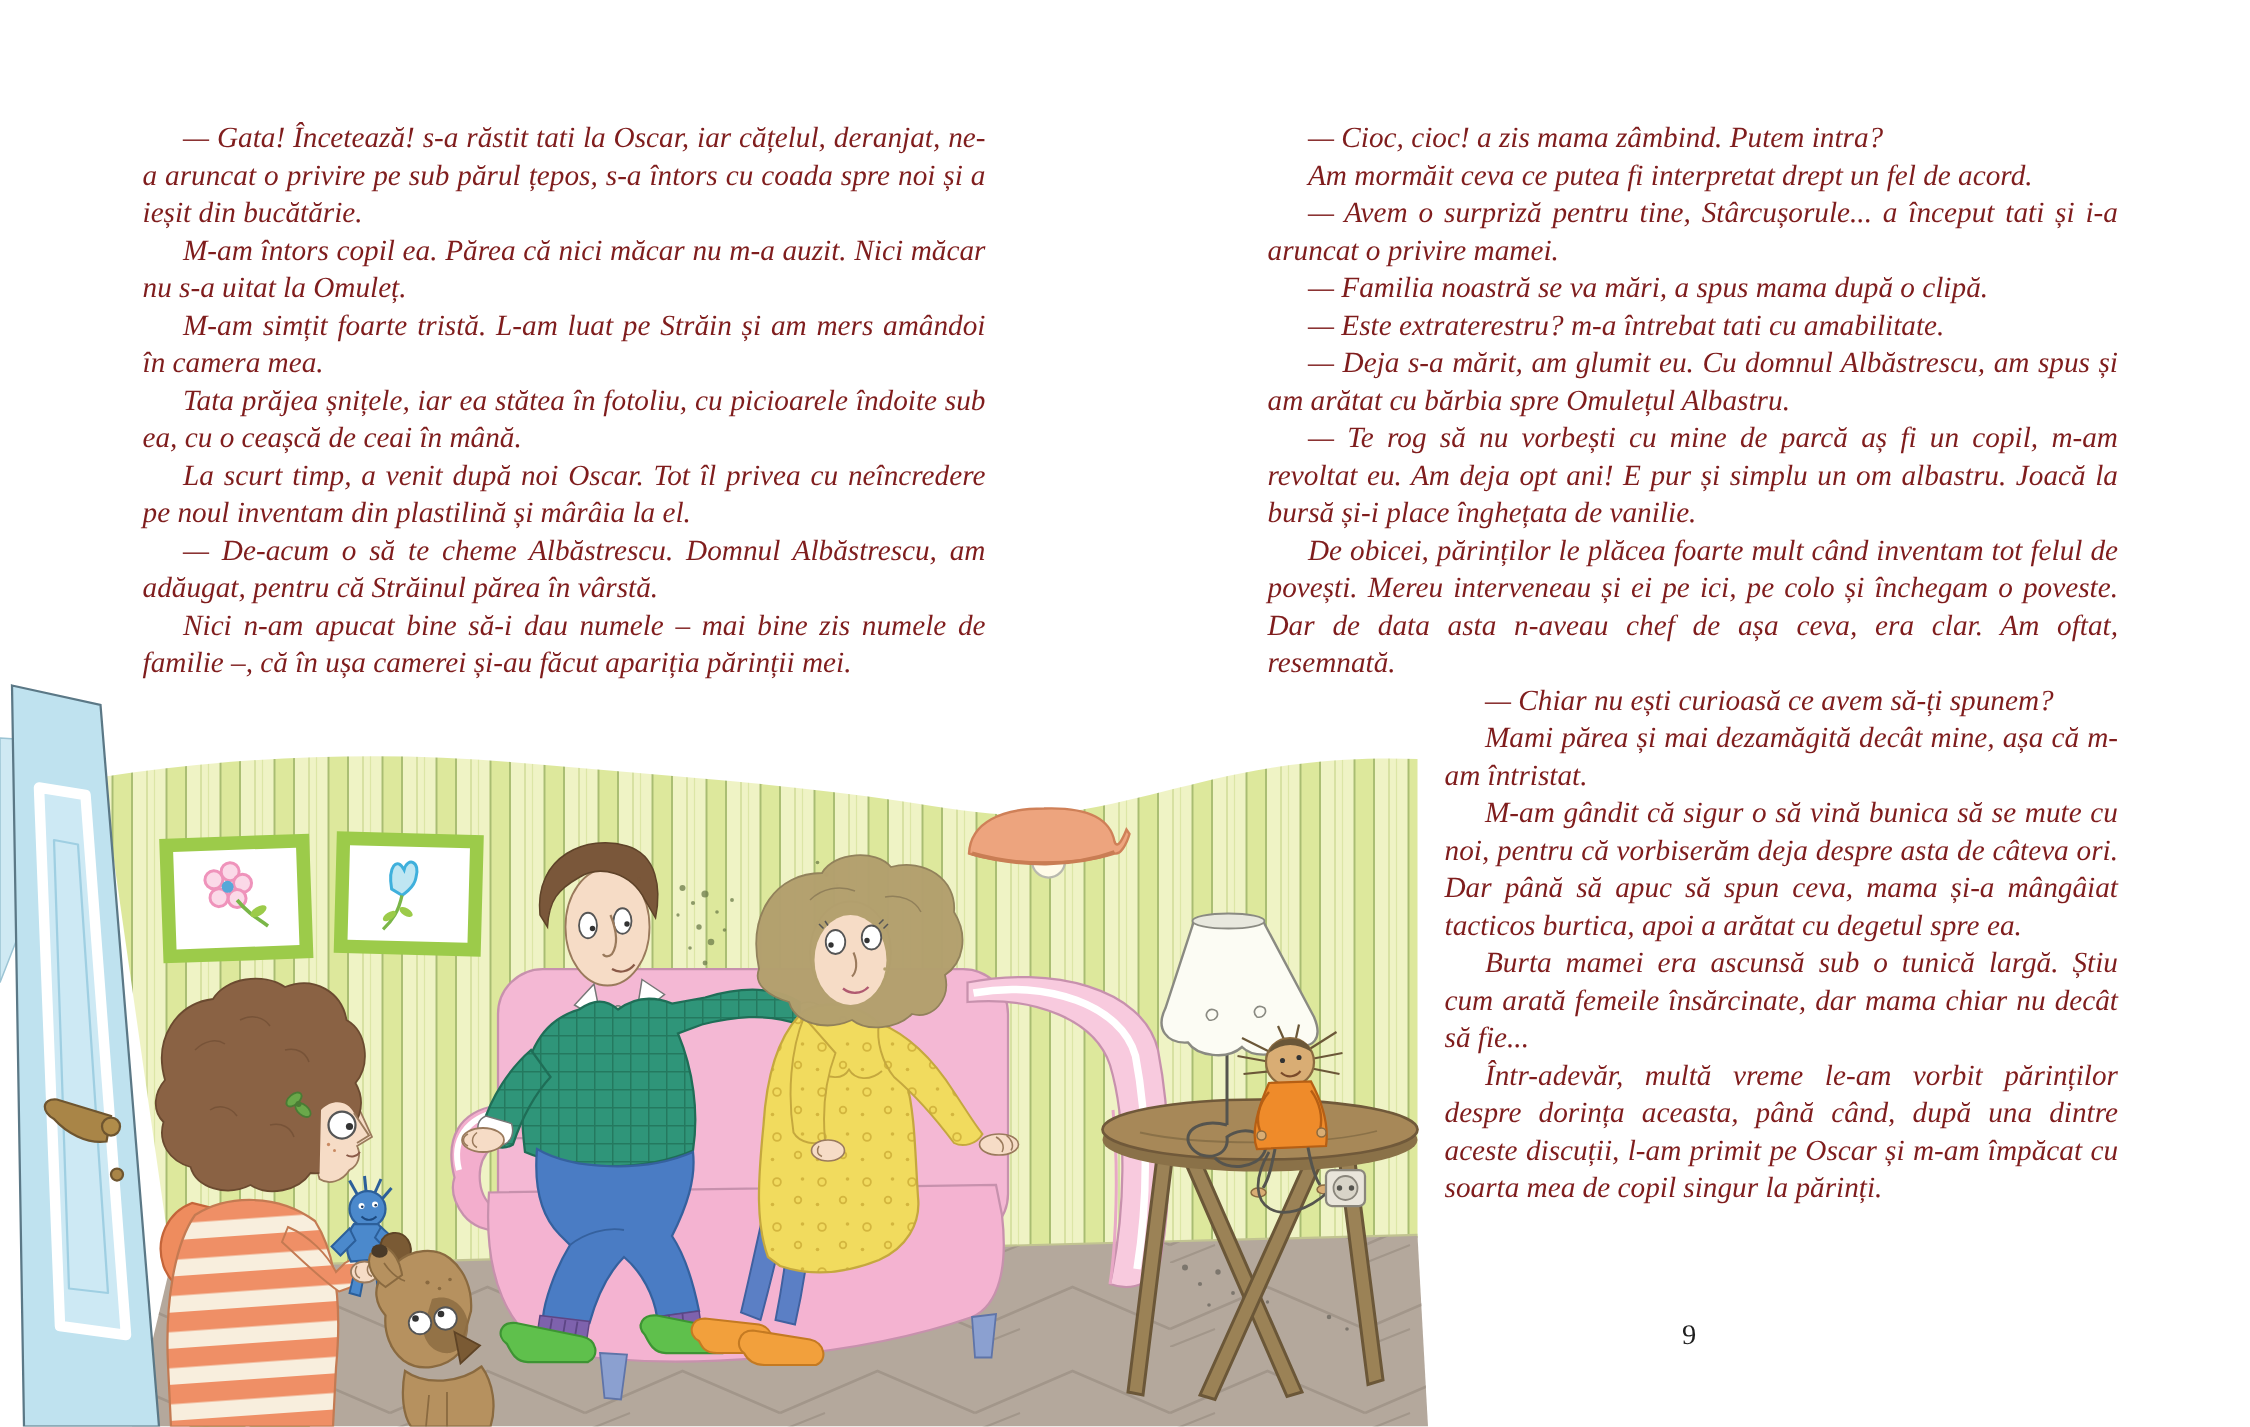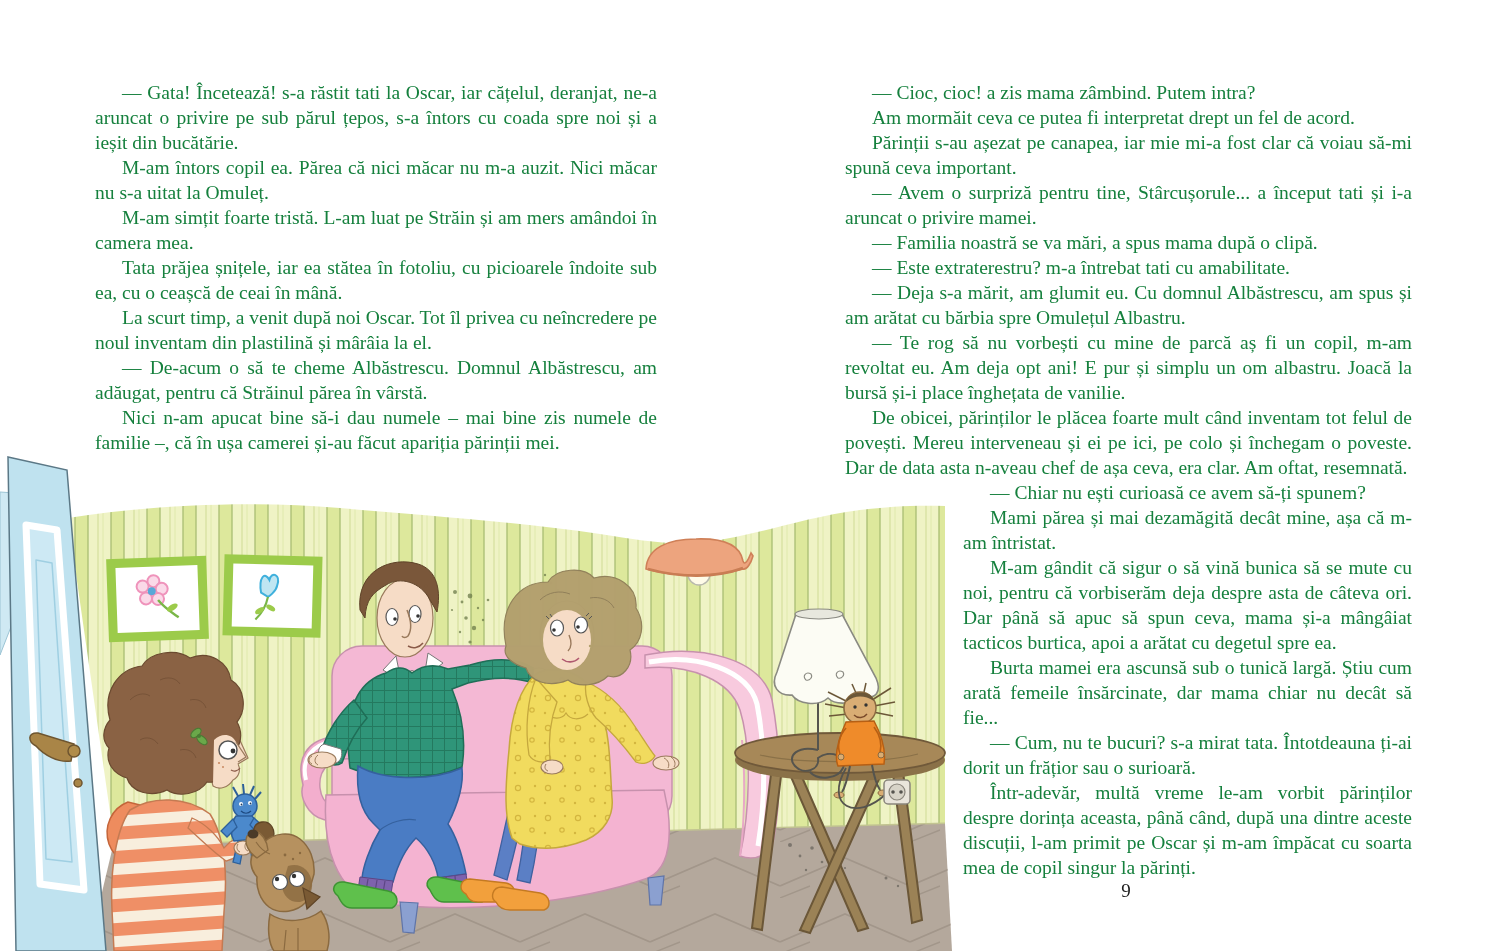--- a/index.html
+++ b/index.html
@@ -4,21 +4,22 @@
 <style>
   html,body{margin:0;padding:0;}
   body{
     width:1500px;height:951px;background:#ffffff;
     font-family:"Liberation Serif", serif;
     position:relative;overflow:hidden;color:#1c1c1c;
   }
   .spread{position:absolute;inset:0;background:#ffffff;}
   .text-col{
     position:absolute;font-size:19.5px;line-height:25px;text-align:justify;
-    color:#15803d;
+    color:#7f1d1d;
+    font-style:italic;
   }
   .text-col p{margin:0;text-indent:27px;}
   .col-left{left:95px;top:80px;width:562px;}
   .col-right{left:845px;top:80px;width:567px;}
   .wrapped-block{margin-left:118px;}
   .page-number{
     position:absolute;left:1108px;top:880px;width:36px;text-align:center;
     font-size:19px;color:#1e1e1e;
   }
   .illustration{position:absolute;left:0;top:450px;width:960px;height:501px;}
@@ -35,33 +36,31 @@
     <p>M-am simțit foarte tristă. L-am luat pe Străin și am mers amândoi în camera mea.</p>
     <p>Tata prăjea șnițele, iar ea stătea în fotoliu, cu picioarele îndoite sub ea, cu o ceașcă de ceai în mână.</p>
     <p>La scurt timp, a venit după noi Oscar. Tot îl privea cu neîncredere pe noul inventam din plastilină și mârâia la el.</p>
     <p>— De-acum o să te cheme Albăstrescu. Domnul Albăstrescu, am adăugat, pentru că Străinul părea în vârstă.</p>
     <p>Nici n-am apucat bine să-i dau numele – mai bine zis numele de familie –, că în ușa camerei și-au făcut apariția părinții mei.</p>
   </div>
 
   <div class="text-col col-right">
     <p>— Cioc, cioc! a zis mama zâmbind. Putem intra?</p>
     <p>Am mormăit ceva ce putea fi interpretat drept un fel de acord.</p>
-    <p>Părinții s-au așezat pe canapea, iar mie mi-a fost clar că voiau să-mi spună ceva important.</p>
     <p>— Avem o surpriză pentru tine, Stârcușorule... a început tati și i-a aruncat o privire mamei.</p>
     <p>— Familia noastră se va mări, a spus mama după o clipă.</p>
     <p>— Este extraterestru? m-a întrebat tati cu amabilitate.</p>
     <p>— Deja s-a mărit, am glumit eu. Cu domnul Albăstrescu, am spus și am arătat cu bărbia spre Omulețul Albastru.</p>
     <p>— Te rog să nu vorbești cu mine de parcă aș fi un copil, m-am revoltat eu. Am deja opt ani! E pur și simplu un om albastru. Joacă la bursă și-i place înghețata de vanilie.</p>
     <p>De obicei, părinților le plăcea foarte mult când inventam tot felul de povești. Mereu interveneau și ei pe ici, pe colo și închegam o poveste. Dar de data asta n-aveau chef de așa ceva, era clar. Am oftat, resemnată.</p>
     <div class="wrapped-block">
       <p>— Chiar nu ești curioasă ce avem să-ți spunem?</p>
       <p>Mami părea și mai dezamăgită decât mine, așa că m-am întristat.</p>
       <p>M-am gândit că sigur o să vină bunica să se mute cu noi, pentru că vorbiserăm deja despre asta de câteva ori. Dar până să apuc să spun ceva, mama și-a mângâiat tacticos burtica, apoi a arătat cu degetul spre ea.</p>
       <p>Burta mamei era ascunsă sub o tunică largă. Știu cum arată femeile însărcinate, dar mama chiar nu decât să fie...</p>
-      <p>— Cum, nu te bucuri? s-a mirat tata. Întotdeauna ți-ai dorit un frățior sau o surioară.</p>
       <p>Într-adevăr, multă vreme le-am vorbit părinților despre dorința aceasta, până când, după una dintre aceste discuții, l-am primit pe Oscar și m-am împăcat cu soarta mea de copil singur la părinți.</p>
     </div>
   </div>
 
   <div class="page-number">9</div>
 
   <div class="illustration">
   <svg width="960" height="501" viewBox="0 0 960 501" xmlns="http://www.w3.org/2000/svg">
     <defs>
       <pattern id="wallpaper" width="36" height="40" patternUnits="userSpaceOnUse">

